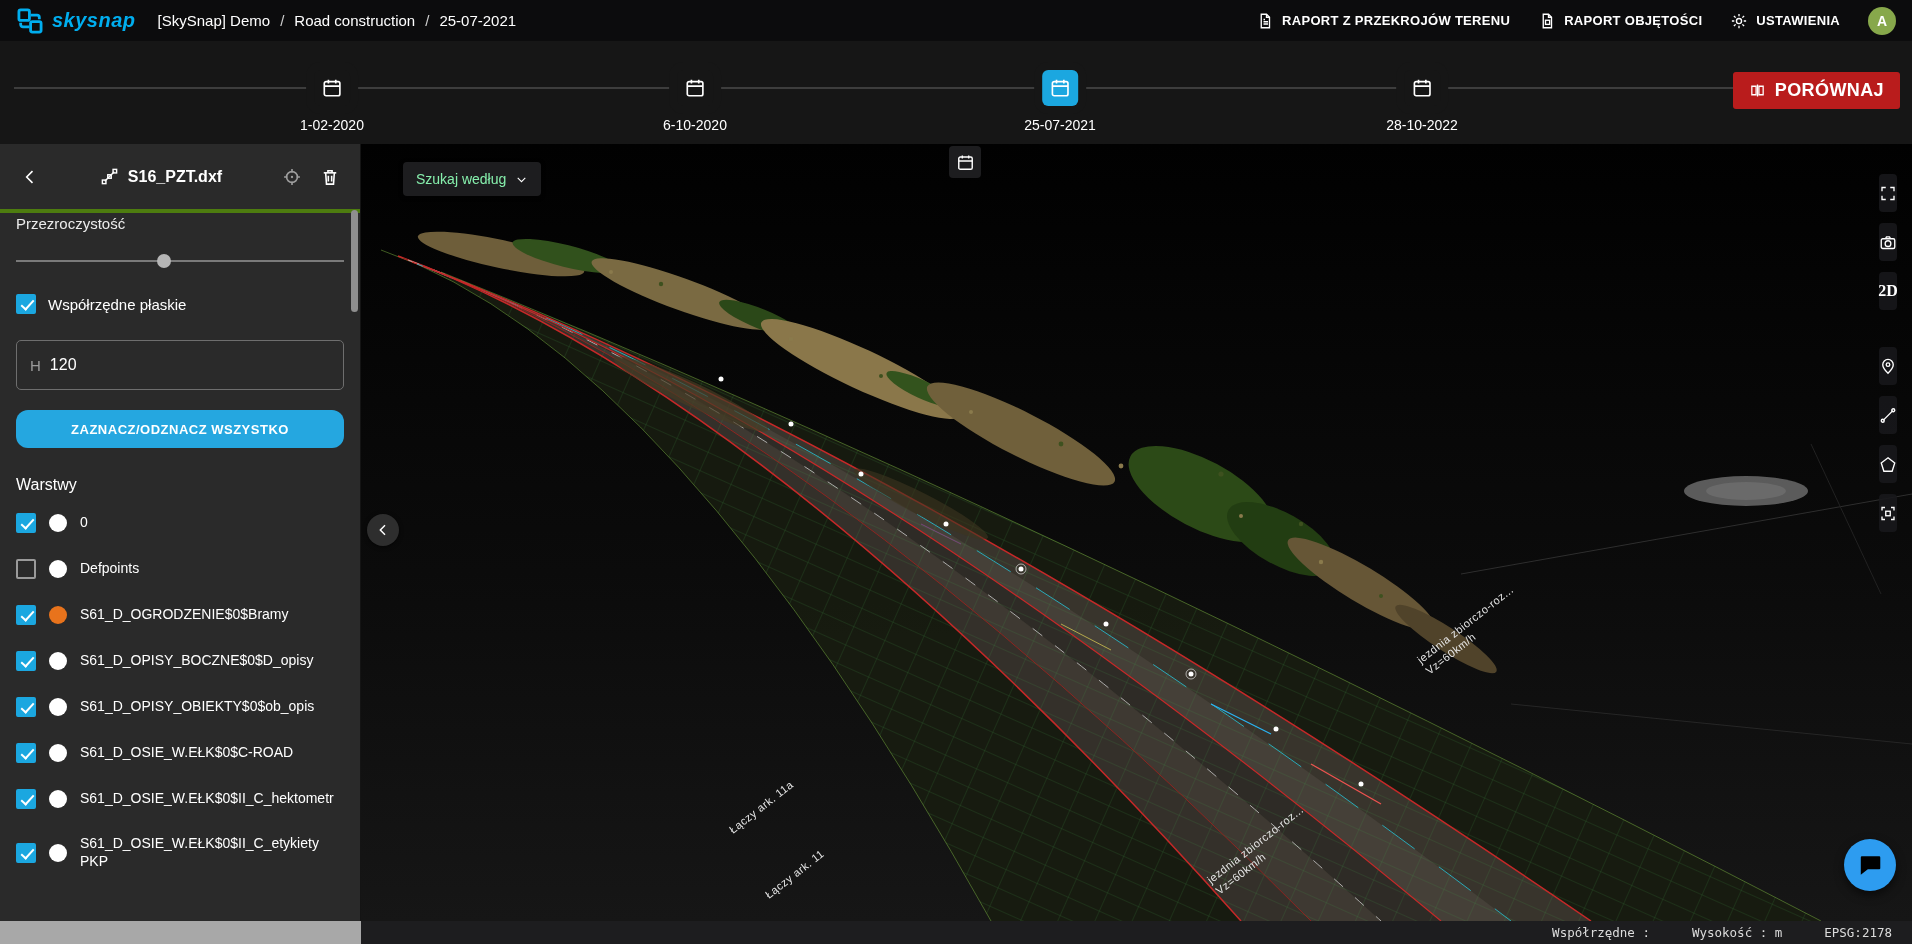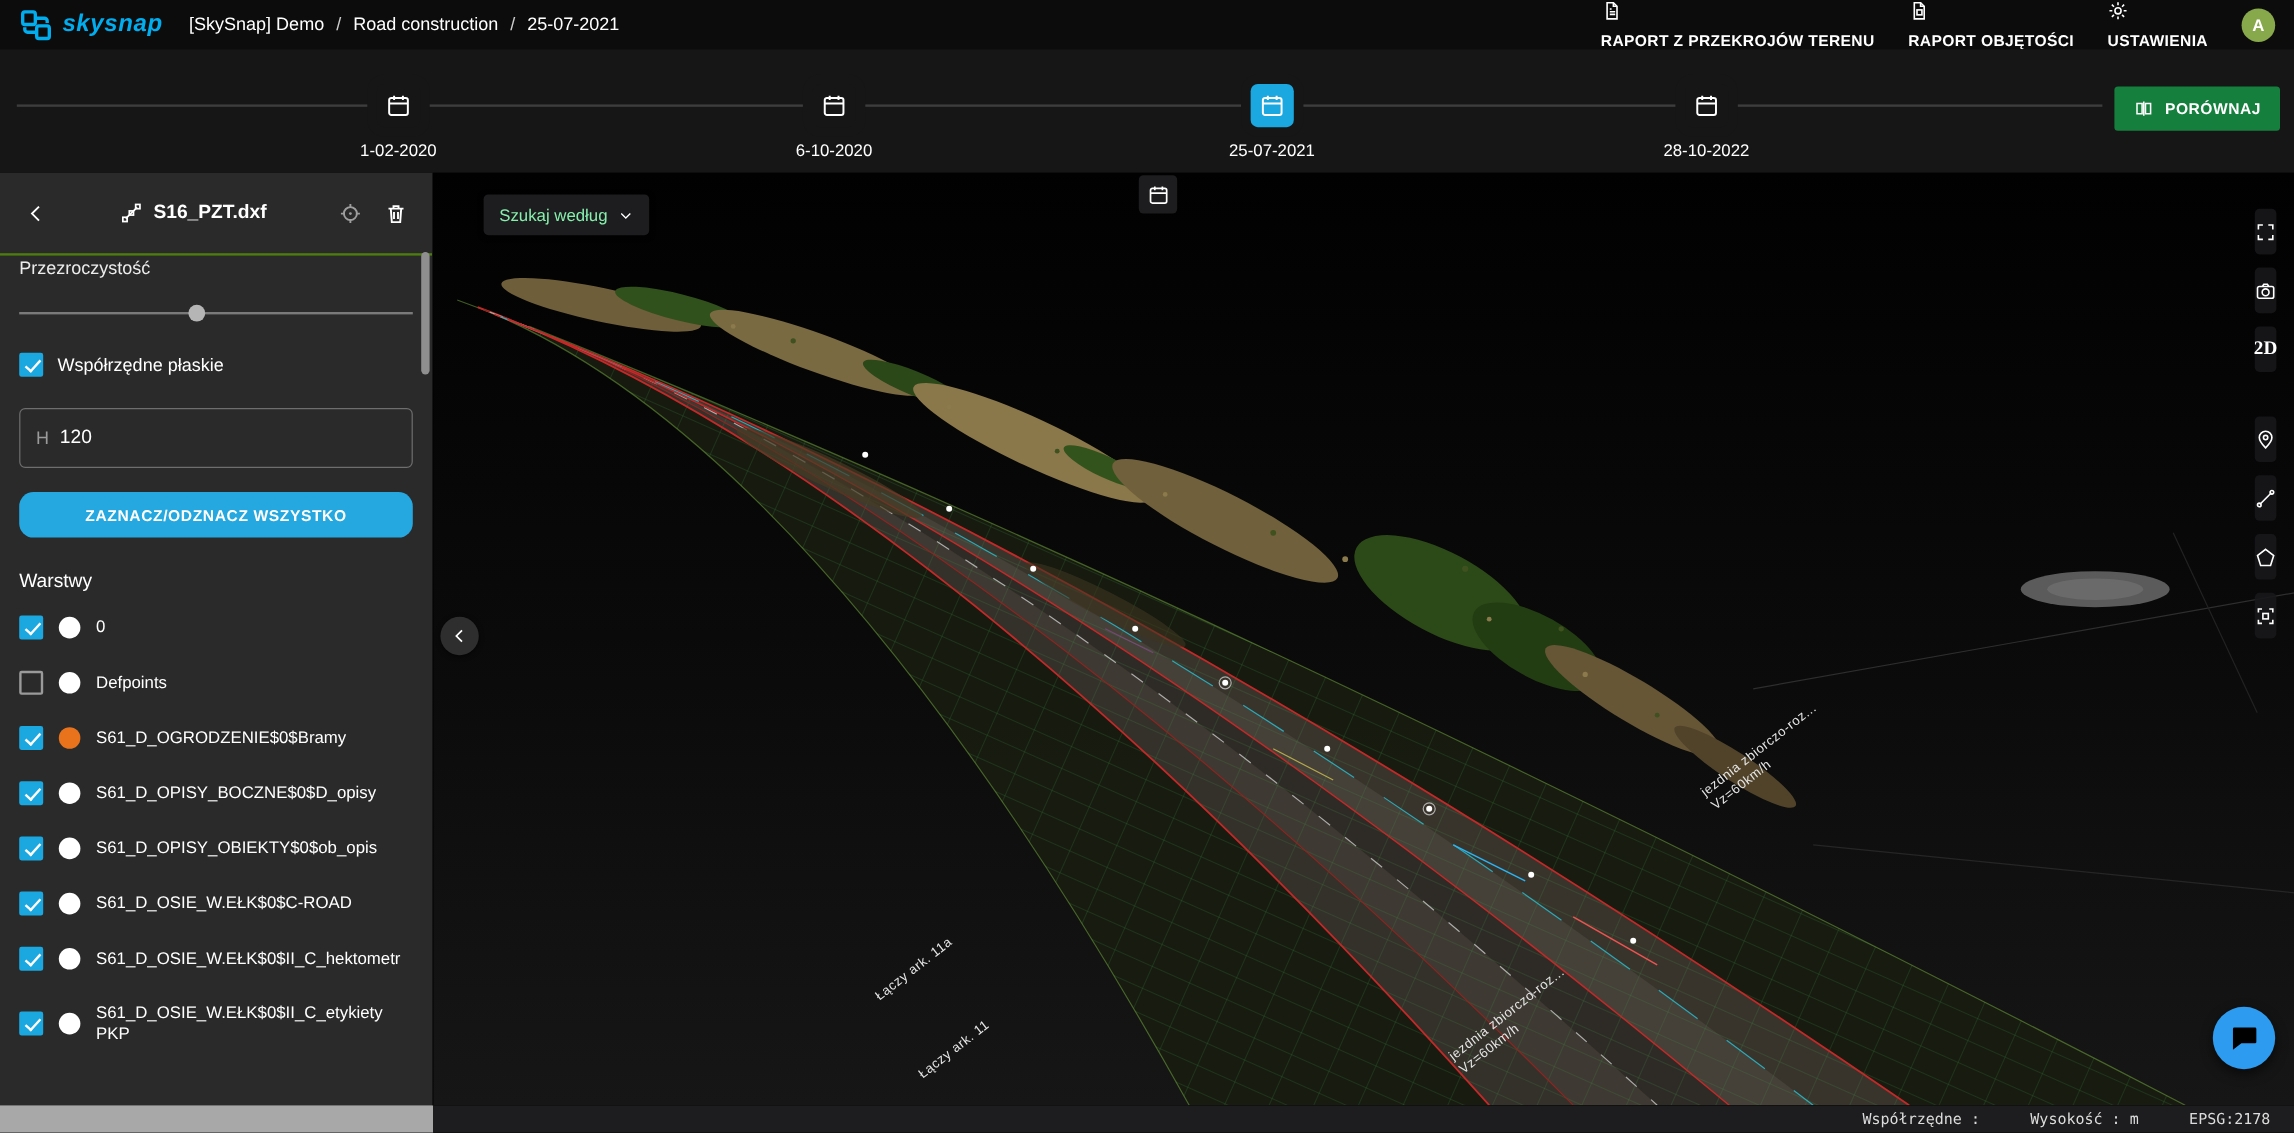--- a/index.html
+++ b/index.html
@@ -9,55 +9,55 @@
 
   
   .topbar { height:41px; flex:none; background:#0c0c0d; display:flex; align-items:center;
             padding:0 16px; gap:22px; }
   .logo { display:flex; align-items:center; gap:8px; }
   .logo svg { width:28px; height:28px; }
   .logo .word { font-size:20px; font-weight:700; font-style:italic; color:#00aeef; letter-spacing:.5px; }
   .crumbs { display:flex; align-items:center; gap:10px; font-size:15px; font-weight:500; }
   .crumbs .sep { color:#cfcfcf; }
   .top-actions { margin-left:auto; display:flex; align-items:center; gap:28px; }
-  .top-action { display:flex; align-items:flex-start; gap:8px; background:none; border:none; color:#fff;
-                font-family:inherit; font-size:13px; font-weight:700; letter-spacing:.3px; cursor:pointer;flex-direction:column; }
+  .top-action { display:flex; align-items:center; gap:8px; background:none; border:none; color:#fff;
+                font-family:inherit; font-size:13px; font-weight:700; letter-spacing:.3px; cursor:pointer; }
   .top-action svg { width:18px; height:18px; stroke:#fff; fill:none; stroke-width:1.8; }
   .avatar { width:28px; height:28px; border-radius:50%; background:#87a84b; color:#fff; font-size:14px;
             font-weight:700; display:flex; align-items:center; justify-content:center; cursor:pointer; }
 
   
   .timeline { height:103px; flex:none; background:#161616; position:relative; }
   .tl-line { position:absolute; left:14px; right:160px; top:46px; height:2px; background:#3d3d3d; }
   .tl-items { position:absolute; inset:0; }
   .tl-item { position:absolute; top:29px; transform:translateX(-50%); display:flex;
              flex-direction:column; align-items:center; cursor:pointer; }
   .tl-items .tl-item:nth-of-type(1){ left:332px; }
   .tl-items .tl-item:nth-of-type(2){ left:695px; }
   .tl-items .tl-item:nth-of-type(3){ left:1060px; }
   .tl-items .tl-item:nth-of-type(4){ left:1422px; }
   .tl-icon { width:36px; height:36px; border-radius:6px; background:#161616;
              box-shadow:0 0 0 8px #161616; display:flex; align-items:center; justify-content:center; }
   .tl-icon svg { width:22px; height:22px; stroke:#fff; fill:none; stroke-width:1.8; }
   .tl-item.selected .tl-icon { background:#1ba7e0; }
   .tl-label { margin-top:11px; font-size:14px; color:#fff; }
   .compare-btn { position:absolute; right:12px; top:31px; height:37px; padding:0 16px;
-                 background:#15803d; border:none; border-radius:3px; color:#fff; font-family:inherit;
-                 font-size:13px; font-weight:700; letter-spacing:.4px; display:flex; align-items:center;
+                 background:#b91c1c; border:none; border-radius:3px; color:#fff; font-family:inherit;
+                 font-size:18px; font-weight:700; letter-spacing:.4px; display:flex; align-items:center;
                  gap:9px; cursor:pointer; }
   .compare-btn svg { width:17px; height:17px; stroke:#fff; fill:none; stroke-width:1.8; }
 
   
   .content { flex:1; min-height:0; display:flex; }
 
   
   .sidebar { width:361px; flex:none; background:#2a2a2a; position:relative;
              border-right:1px solid #141414; display:flex; flex-direction:column; }
   .sb-header { height:69px; flex:none; display:flex; align-items:center; padding:0 16px; gap:10px;
-               border-bottom:2px solid #4d7c0f; }
+               border-bottom:4px solid #4d7c0f; }
   .icon-btn { background:none; border:none; color:#fff; cursor:pointer; display:flex;
               align-items:center; justify-content:center; padding:4px; }
   .icon-btn svg { width:20px; height:20px; stroke:currentColor; fill:none; stroke-width:1.9; }
   .sb-title-group { flex:1; display:flex; align-items:center; justify-content:center; gap:9px; }
   .sb-title-group svg { width:19px; height:19px; stroke:#fff; fill:none; stroke-width:1.8; }
   .sb-title { font-size:16px; font-weight:700; }
   .sb-body { padding:0 16px; }
   .field-label { margin-top:2px; font-size:15px; color:#ececec; }
   .slider { position:relative; margin-top:22px; height:14px; cursor:pointer; }
   .slider .track { position:absolute; left:0; right:0; top:6px; height:2px; background:#7a7a7a; }

